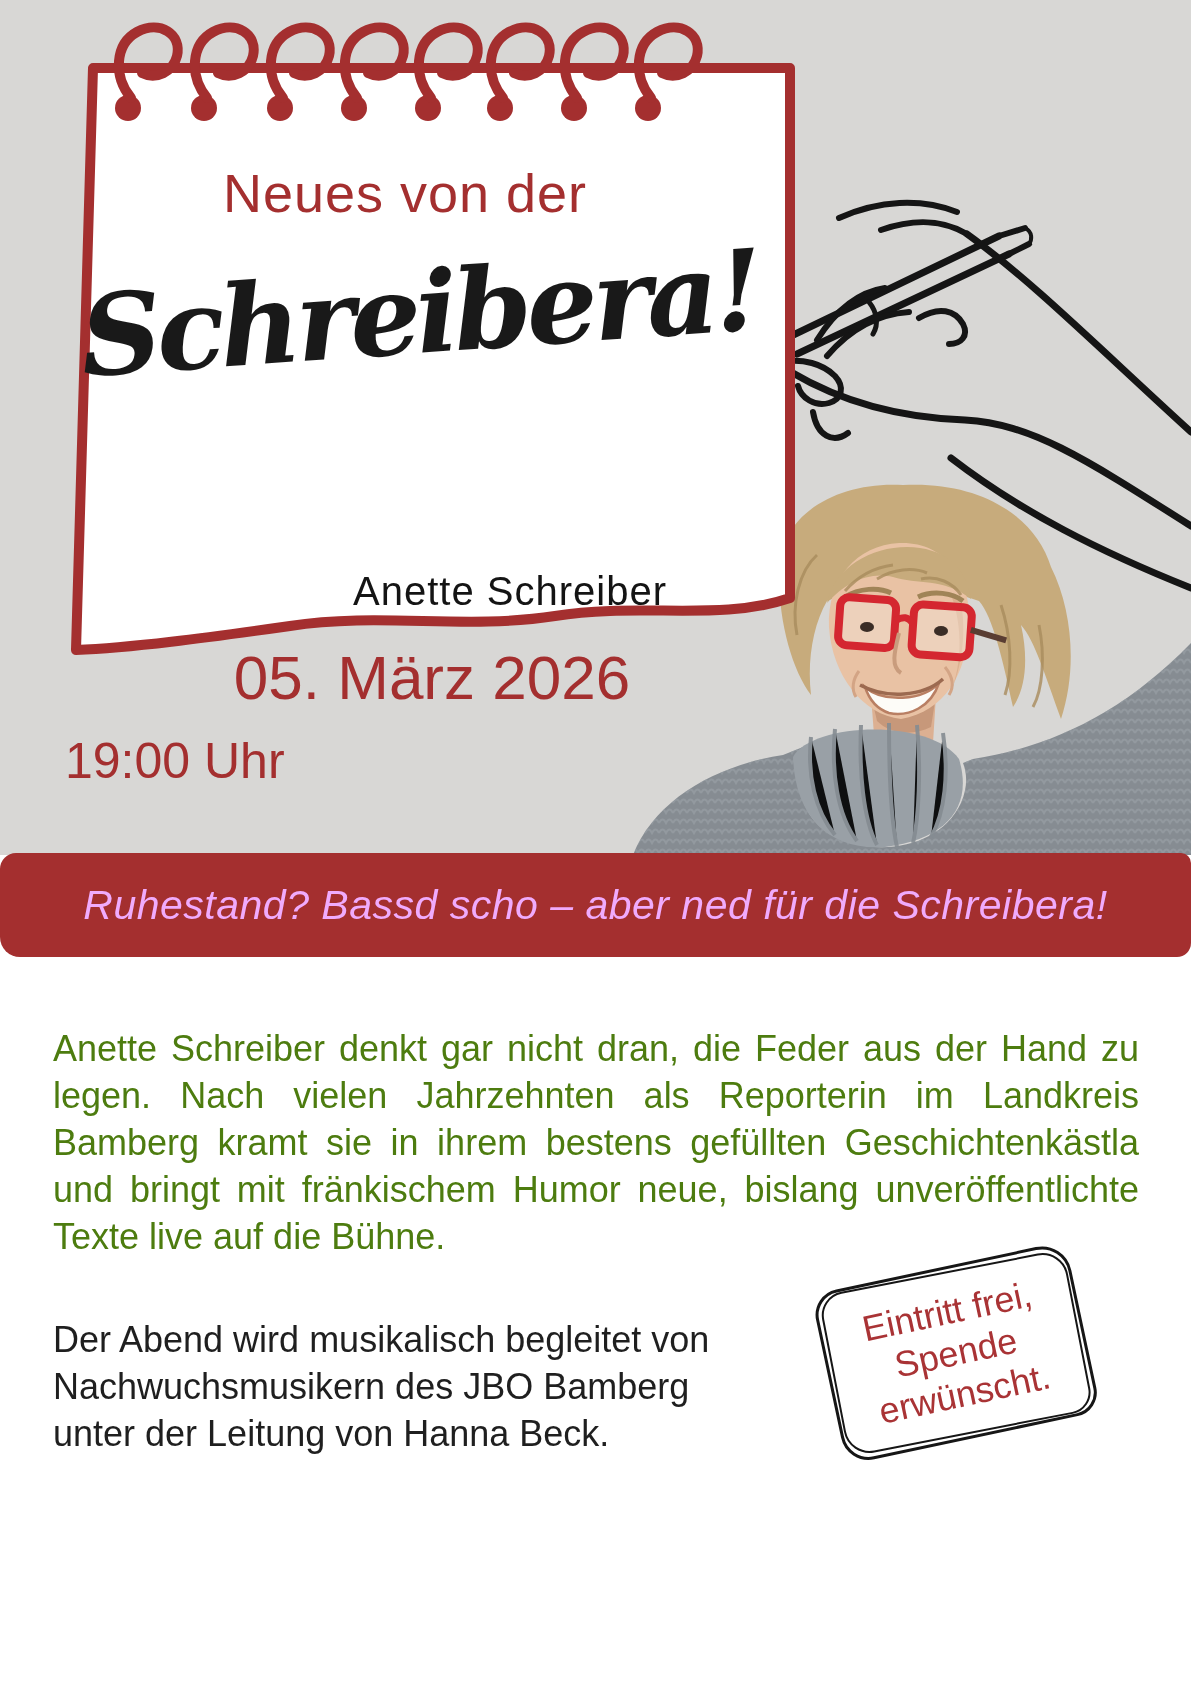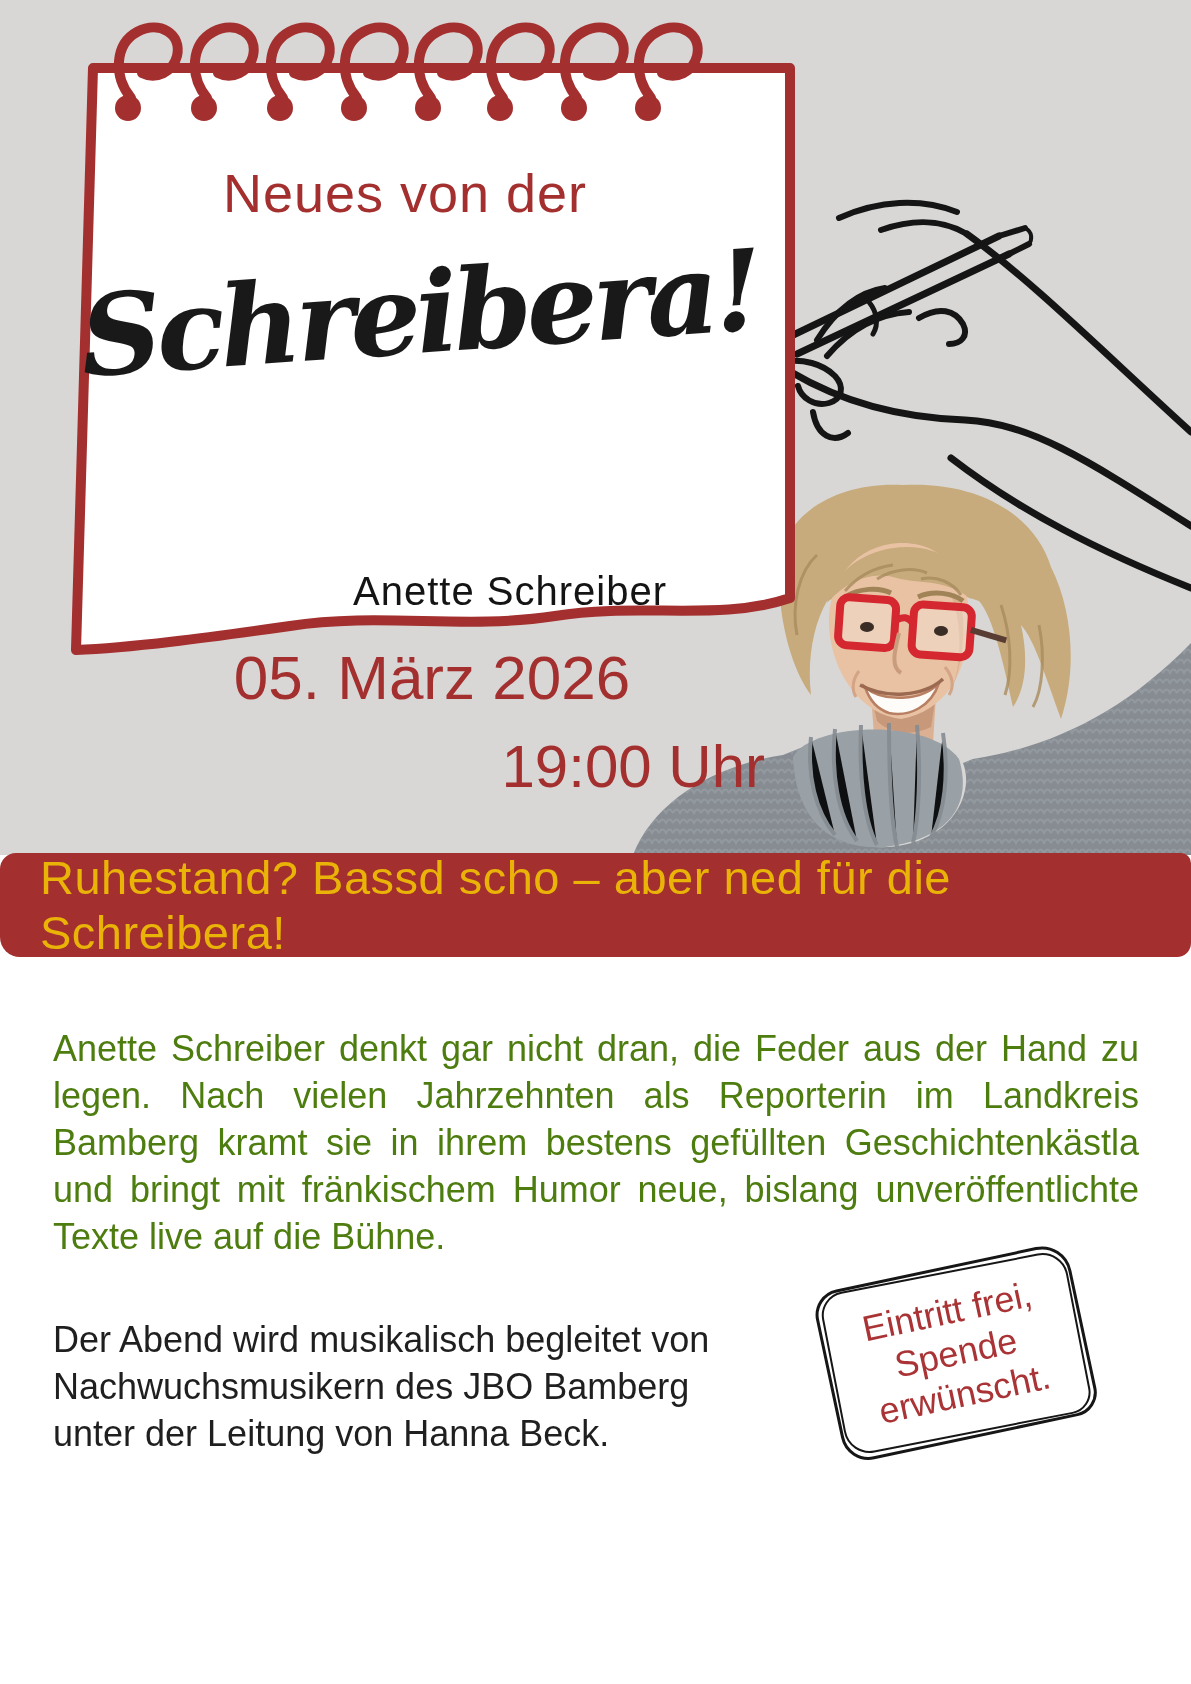--- a/index.html
+++ b/index.html
@@ -14,27 +14,27 @@
   .kicker{left:95px; top:162px; width:620px; text-align:center;
           font-size:54px; font-weight:500; color:#a42f2f; letter-spacing:1px;}
   .script-title{left:80px; top:248px; width:670px; text-align:center;
           font-family:"DejaVu Serif", serif; font-style:italic; font-weight:600;
           font-size:112px; color:#191919; letter-spacing:-5px;
           transform:rotate(-4deg);}
   .author{left:270px; top:528px; width:480px; text-align:center;
           font-size:40px; color:#141414; letter-spacing:1px;margin-top:41px;}
   .event-date{left:82px; top:642px; width:700px; text-align:center;
           font-size:62px; font-weight:500; color:#a42f2f;}
-  .event-time{left:65px; top:732px; width:700px; text-align:right;
-          font-size:60px; font-weight:500; color:#a42f2f;}
+  .event-time{left:65px; top:732px; width:700px; text-align:left;
+          font-size:50px; font-weight:500; color:#a42f2f;}
   
   .banner{left:0; top:853px; width:1191px; height:104px; background:#a42f2f;
           border-radius:16px 10px 14px 20px;
           display:flex; align-items:center; justify-content:center;}
-  .banner-text{color:#eab308; font-size:47px; letter-spacing:0.5px; padding:0 40px;}
+  .banner-text{color:#f0abfc; font-size:41px; letter-spacing:0.5px; padding:0 40px;font-style:italic;}
   
   .para1{left:53px; top:1025px; width:1086px; font-size:36px; line-height:47px;
          color:#4d7c0f; text-align:justify;}
   .para2{left:53px; top:1316px; width:770px; font-size:36px; line-height:47px;
          color:#1f1f1f;}
   
   .sticker{left:826px; top:1266px; width:254px; height:168px;
            transform:rotate(-12deg); background:#ffffff;
            border:3px solid #161616; border-radius:26px 30px 24px 28px;
            display:flex; align-items:center; justify-content:center;}

